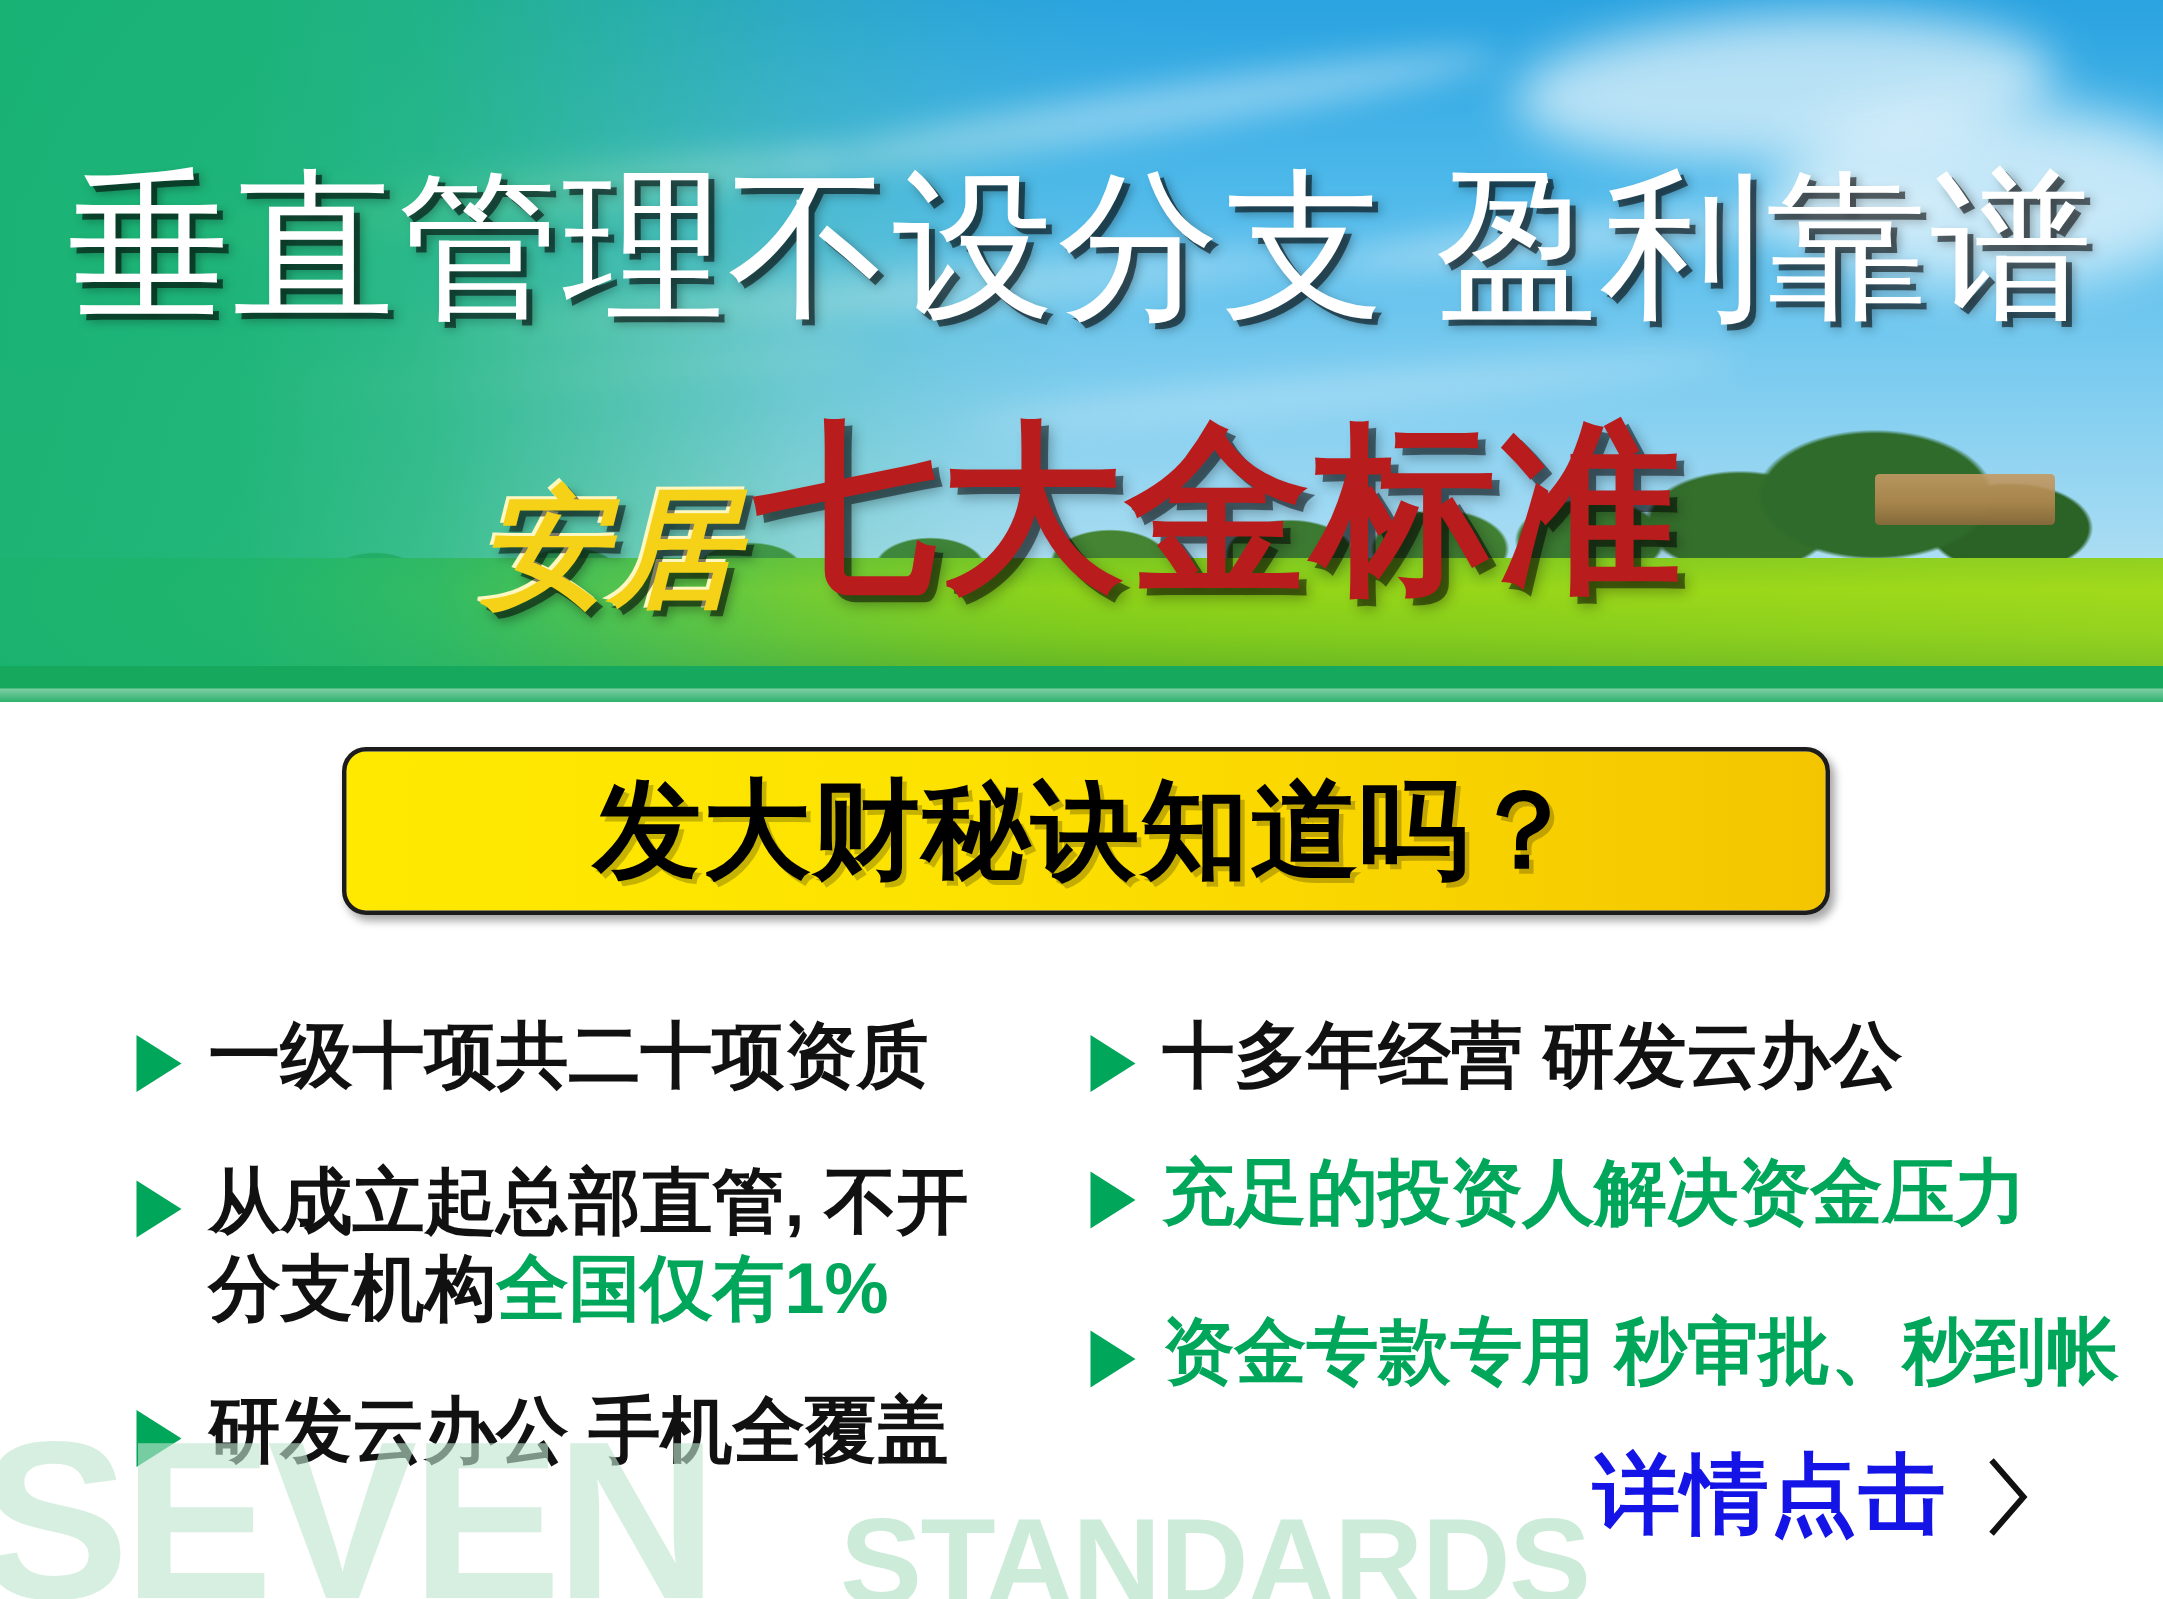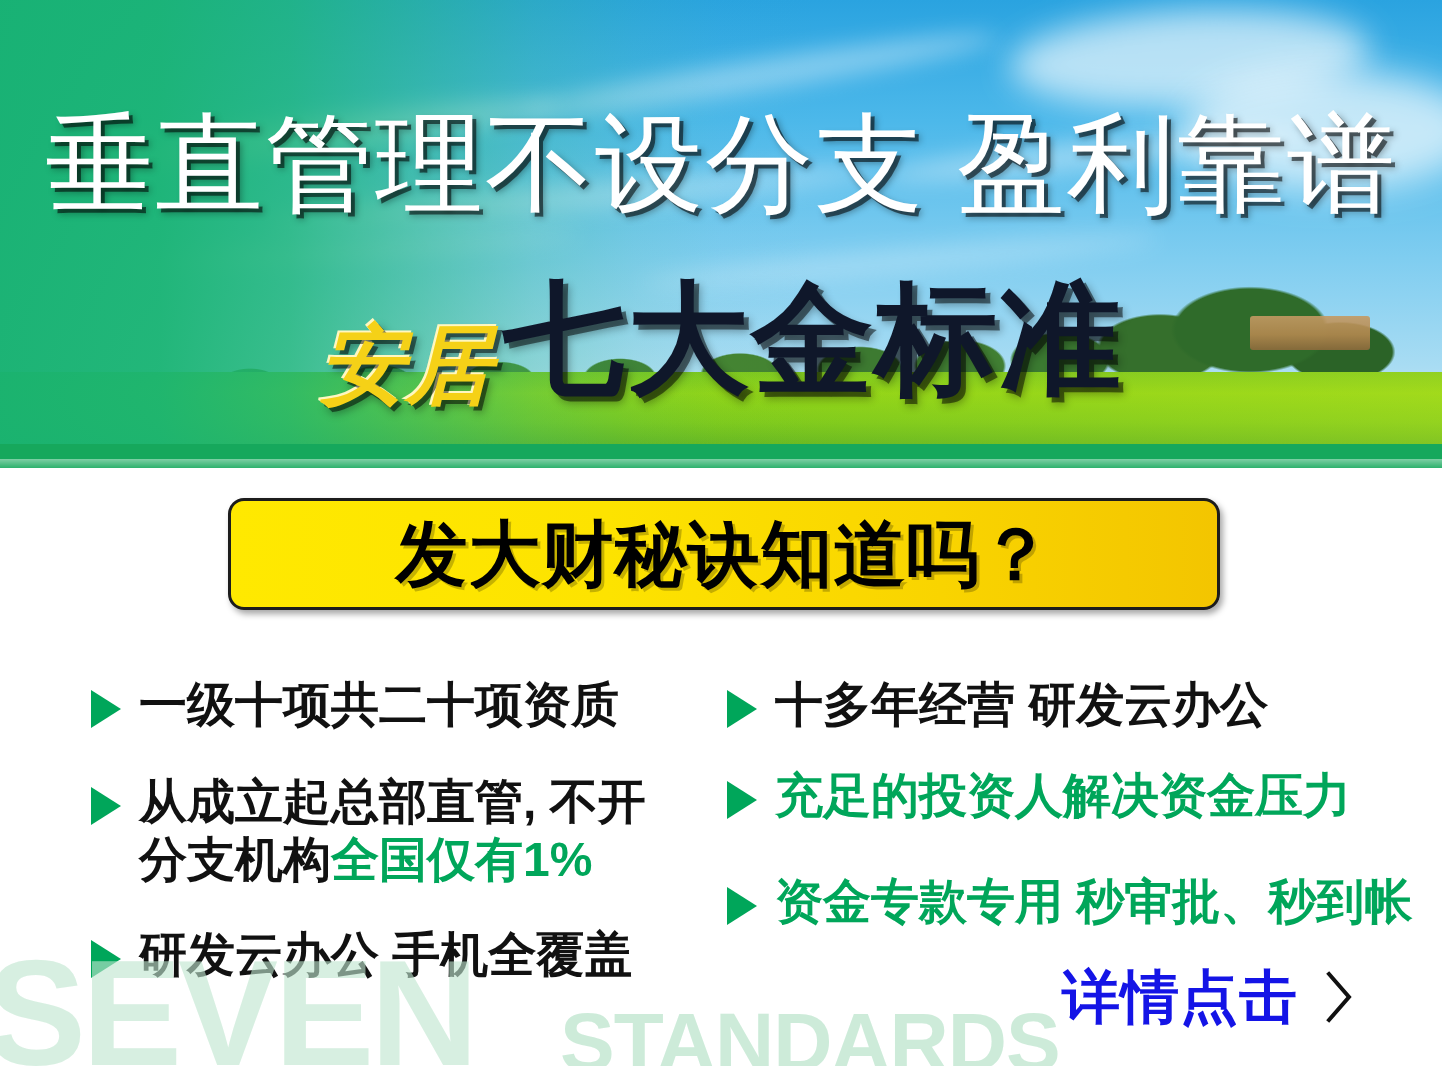--- a/index.html
+++ b/index.html
@@ -149,21 +149,21 @@
     text-shadow:
        4px 4px 0 rgba(0,0,0,.5),
        -2px -2px 0 #fff7c0,
        5px 6px 8px rgba(0,0,0,.35);
     vertical-align:-14px;
     margin-right:10px;
   }
   .hl2-main {
     font-size:122px;
     font-weight:bold;
-    color:#0f172a;
+    color:#b91c1c;
     letter-spacing:2px;
     text-shadow:
        5px 5px 0 rgba(0,0,0,.5),
        6px 7px 9px rgba(0,0,0,.32);
   }
 
   
   .yellow-bar {
     position:absolute;
     left:228px; top:498px;
@@ -262,21 +262,21 @@
     color:#bfe6cf;
     opacity:.78;
     display:block;
   }
 
   
   .detail-link {
     position:absolute;
     left:1062px; top:968px;
     display:flex;
-    align-items:center;
+    align-items:flex-end;
     gap:26px;
     cursor:pointer;
   }
   .detail-text {
     font-size:58px;
     font-weight:bold;
     color:#1414e6;
     letter-spacing:1px;
     line-height:1;
     white-space:nowrap;

